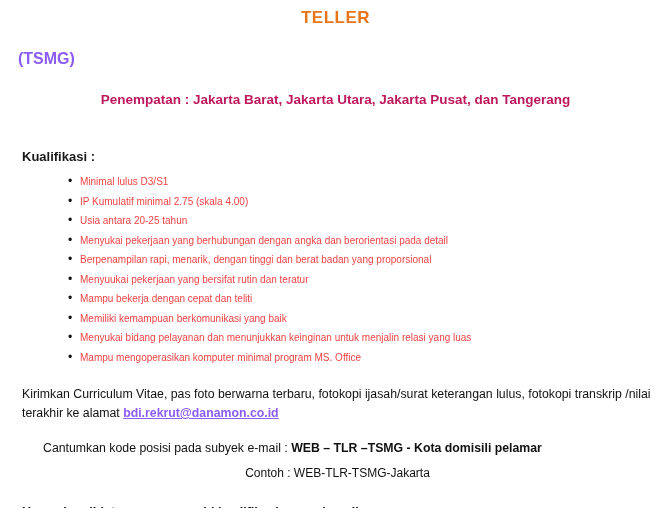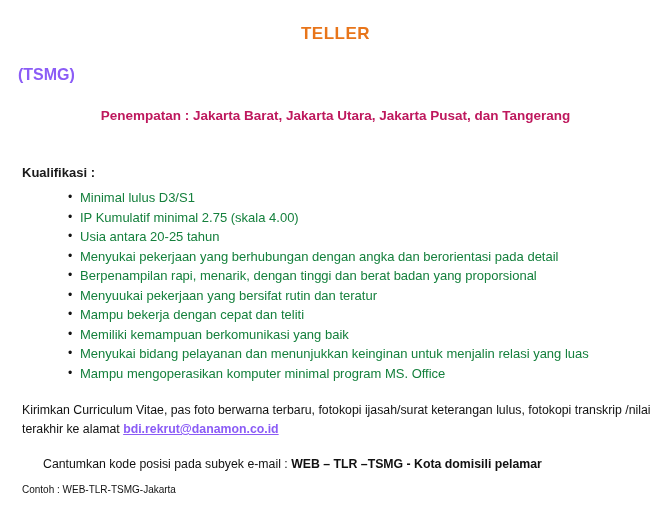--- a/index.html
+++ b/index.html
@@ -20,21 +20,21 @@
     height: 508px;
     box-sizing: border-box;
     padding: 0 18px;
   }
   .title {
     text-align: center;
     color: #E8751A;
     font-weight: bold;
     font-size: 17px;
     letter-spacing: 0.5px;
-    margin-top: 24px;
+    margin-top: 8px;
   }
   .subtitle {
     text-align: left;
     color: #8b5cf6;
     font-weight: bold;
     font-size: 16px;
     margin-top: 22px;
   }
   .placement {
     text-align: center;
@@ -49,24 +49,24 @@
     margin-top: 42px;
     margin-left: 4px;
   }
   ul.quals {
     list-style: none;
     margin: 8px 0 0 0;
     padding: 0;
   }
   ul.quals li {
     position: relative;
-    font-size: 13px;
+    font-size: 10px;
     line-height: 19.5px;
     padding-left: 62px;
-    color: #15803d;
+    color: #ef4444;
   }
   ul.quals li::before {
     content: "\2022";
     position: absolute;
     left: 50px;
     top: 0;
     font-size: 12.3px;
     color: #111;
   }
   .para {
@@ -82,25 +82,26 @@
   }
   .email {
     color: #8b5cf6;
     font-weight: bold;
     text-decoration: underline;
   }
   .bold {
     font-weight: bold;
   }
   .para-contoh {
-    font-size: 10px;
+    font-size: 12px;
     line-height: 19px;
     margin-top: 6px;
     margin-left: 4px;
     color: #111;
+    text-align: center;
   }
   .closing {
     font-size: 12.6px;
     font-weight: bold;
     margin-top: 22px;
     margin-left: 4px;
     color: #111;
   }
 </style>
 </head>

